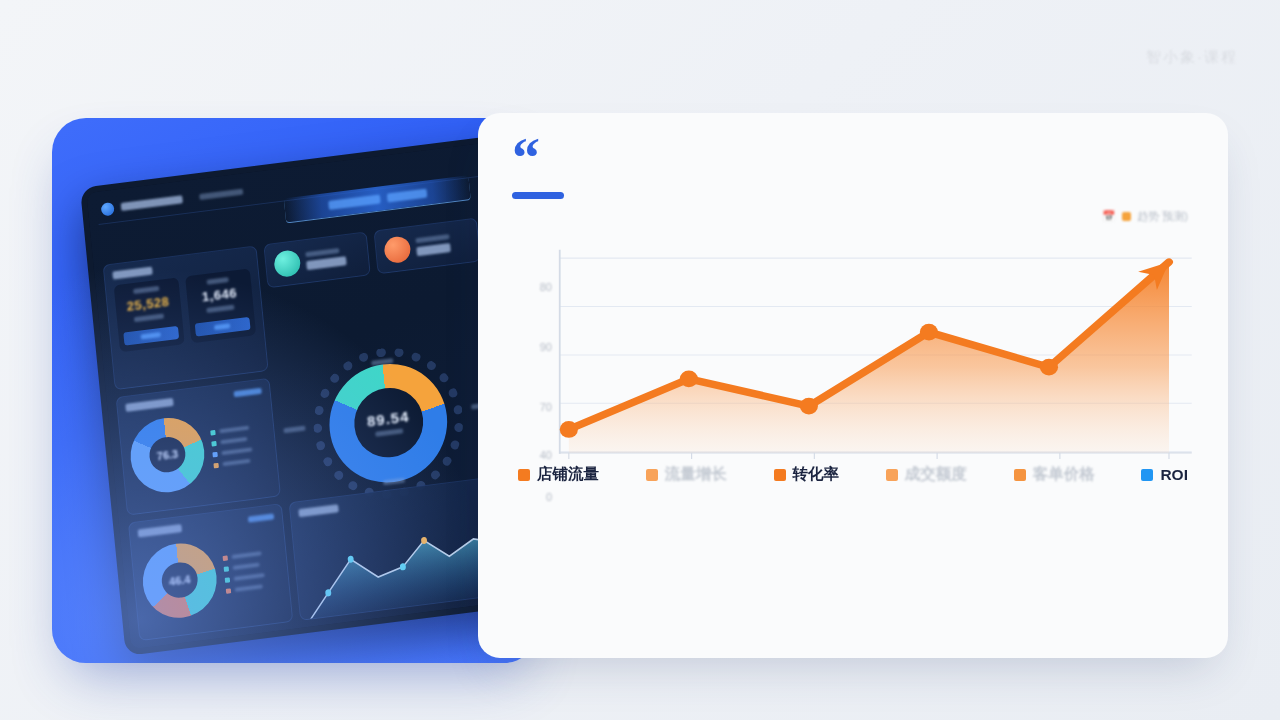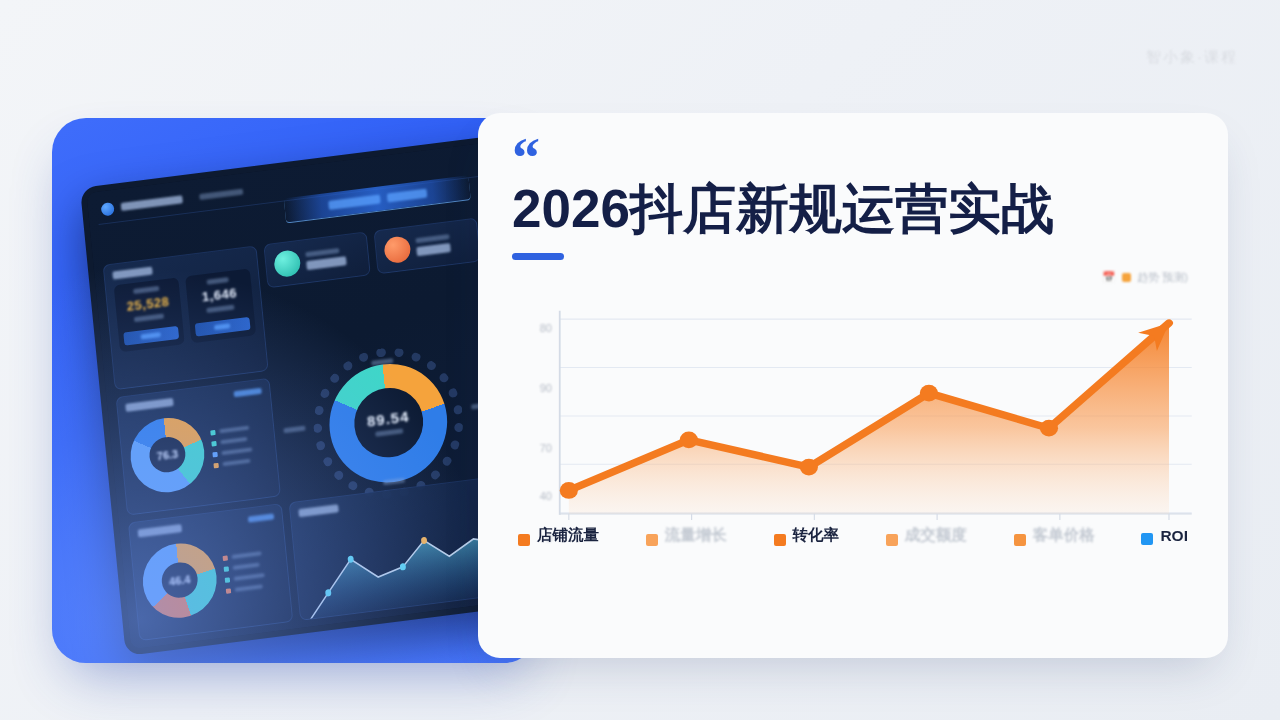--- a/index.html
+++ b/index.html
@@ -221,28 +221,29 @@
   }
   .corner-sq { width:9px; height:9px; border-radius:2px; background:#f5a33c; }
   .plot {
     position:absolute; left:0; right:0; top:22px; bottom:36px;
   }
   .plot svg { width:100%; height:100%; display:block; }
   .ytick {
     position:absolute; left:0; width:40px; text-align:right;
     font-size:11px; color:#b7bdc7; filter: blur(.9px);
     transform: translateY(-50%);
+    margin-top: 20px;
   }
 
   .chart-legend {
     position:absolute; left:0; right:0; bottom: 28px;
     display:flex; align-items:center; justify-content:space-between;
     padding: 0 6px;
   }
-  .cl-item { display:flex; align-items:flex-end; gap:7px; }
+  .cl-item { display:flex; align-items:center; gap:7px; }
   .cl-sq { width:12px; height:12px; border-radius:2px; flex:0 0 auto; }
   .cl-label { font-size:15.5px; font-weight:800; color:#1b2440; white-space:nowrap; }
   .cl-label.muted { color:#c3c9d2; font-weight:700; filter: blur(1.1px); }
 </style>
 </head>
 <body>
 
 <div class="watermark">智小象·课程</div>
 
 <div class="left-panel">
@@ -444,21 +445,20 @@
         </div>
       </div>
     </div>
   </div>
 </div>
 
 <div class="right-card">
 
   <div class="quote-mark">“</div>
 
-  <h1 class="main-title">2026抖店新规运营实战</h1>
 
 
   <div class="accent-bar"></div>
 
   <div class="chart-area">
 
     <div class="chart-corner-legend">
       <span style="font-size:11px">📅</span>
       <span class="corner-sq"></span>
       <span>趋势 预测)</span>

